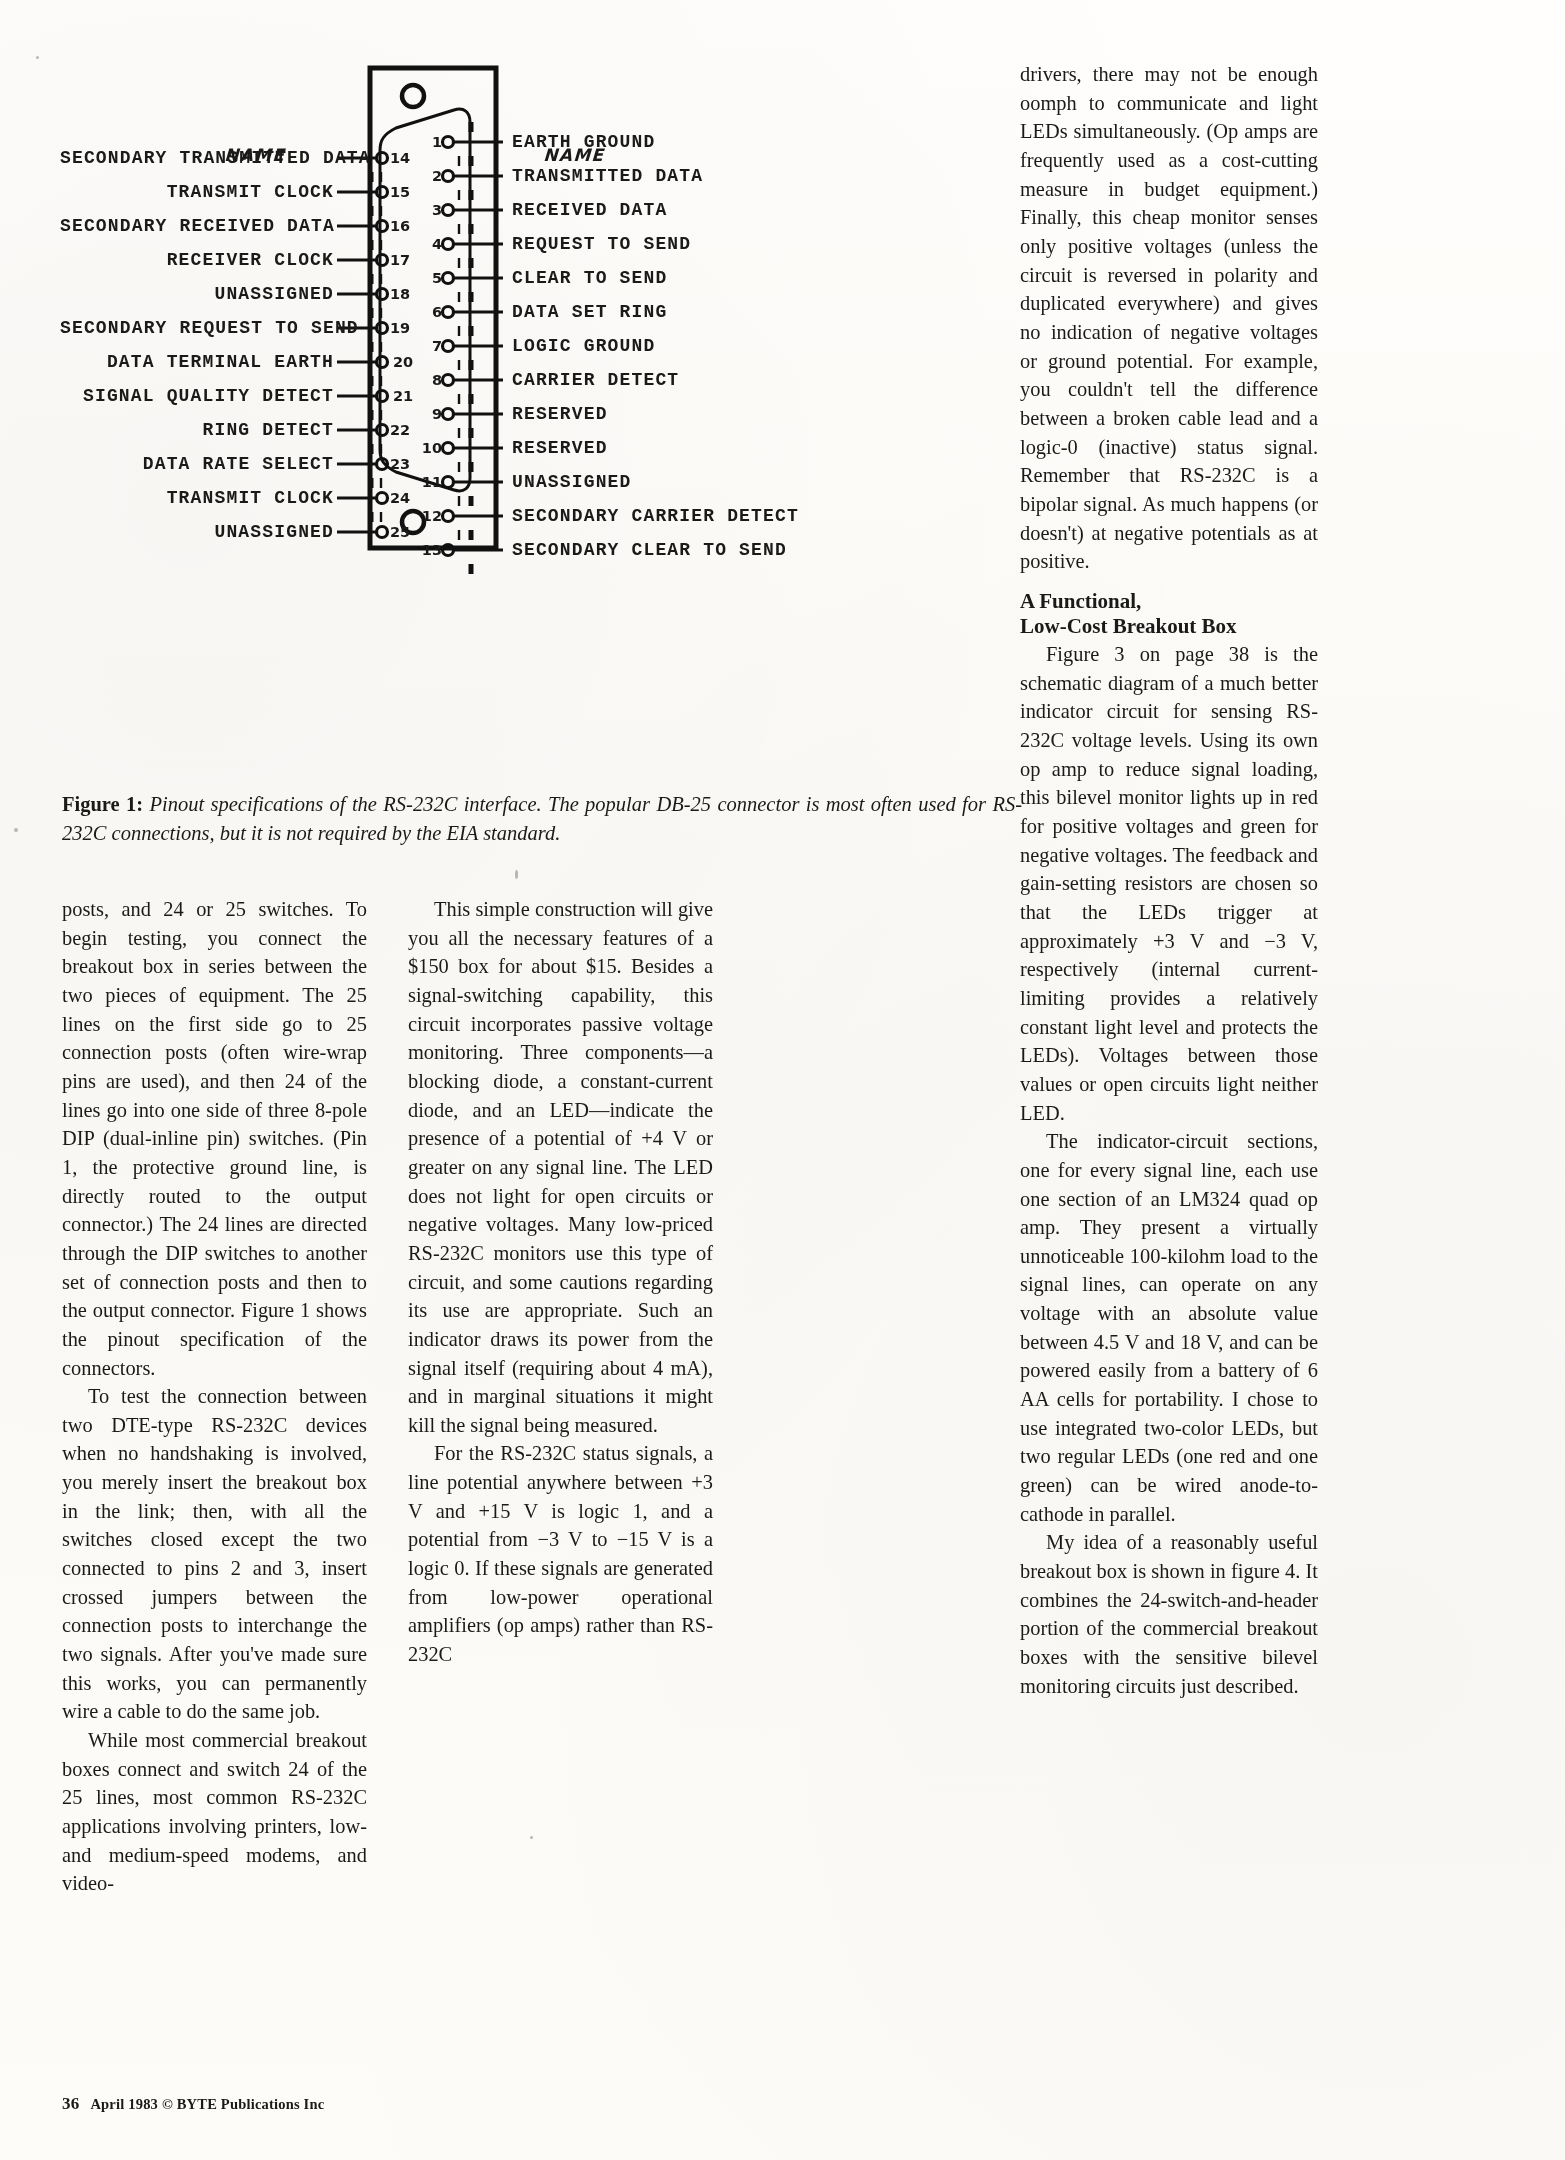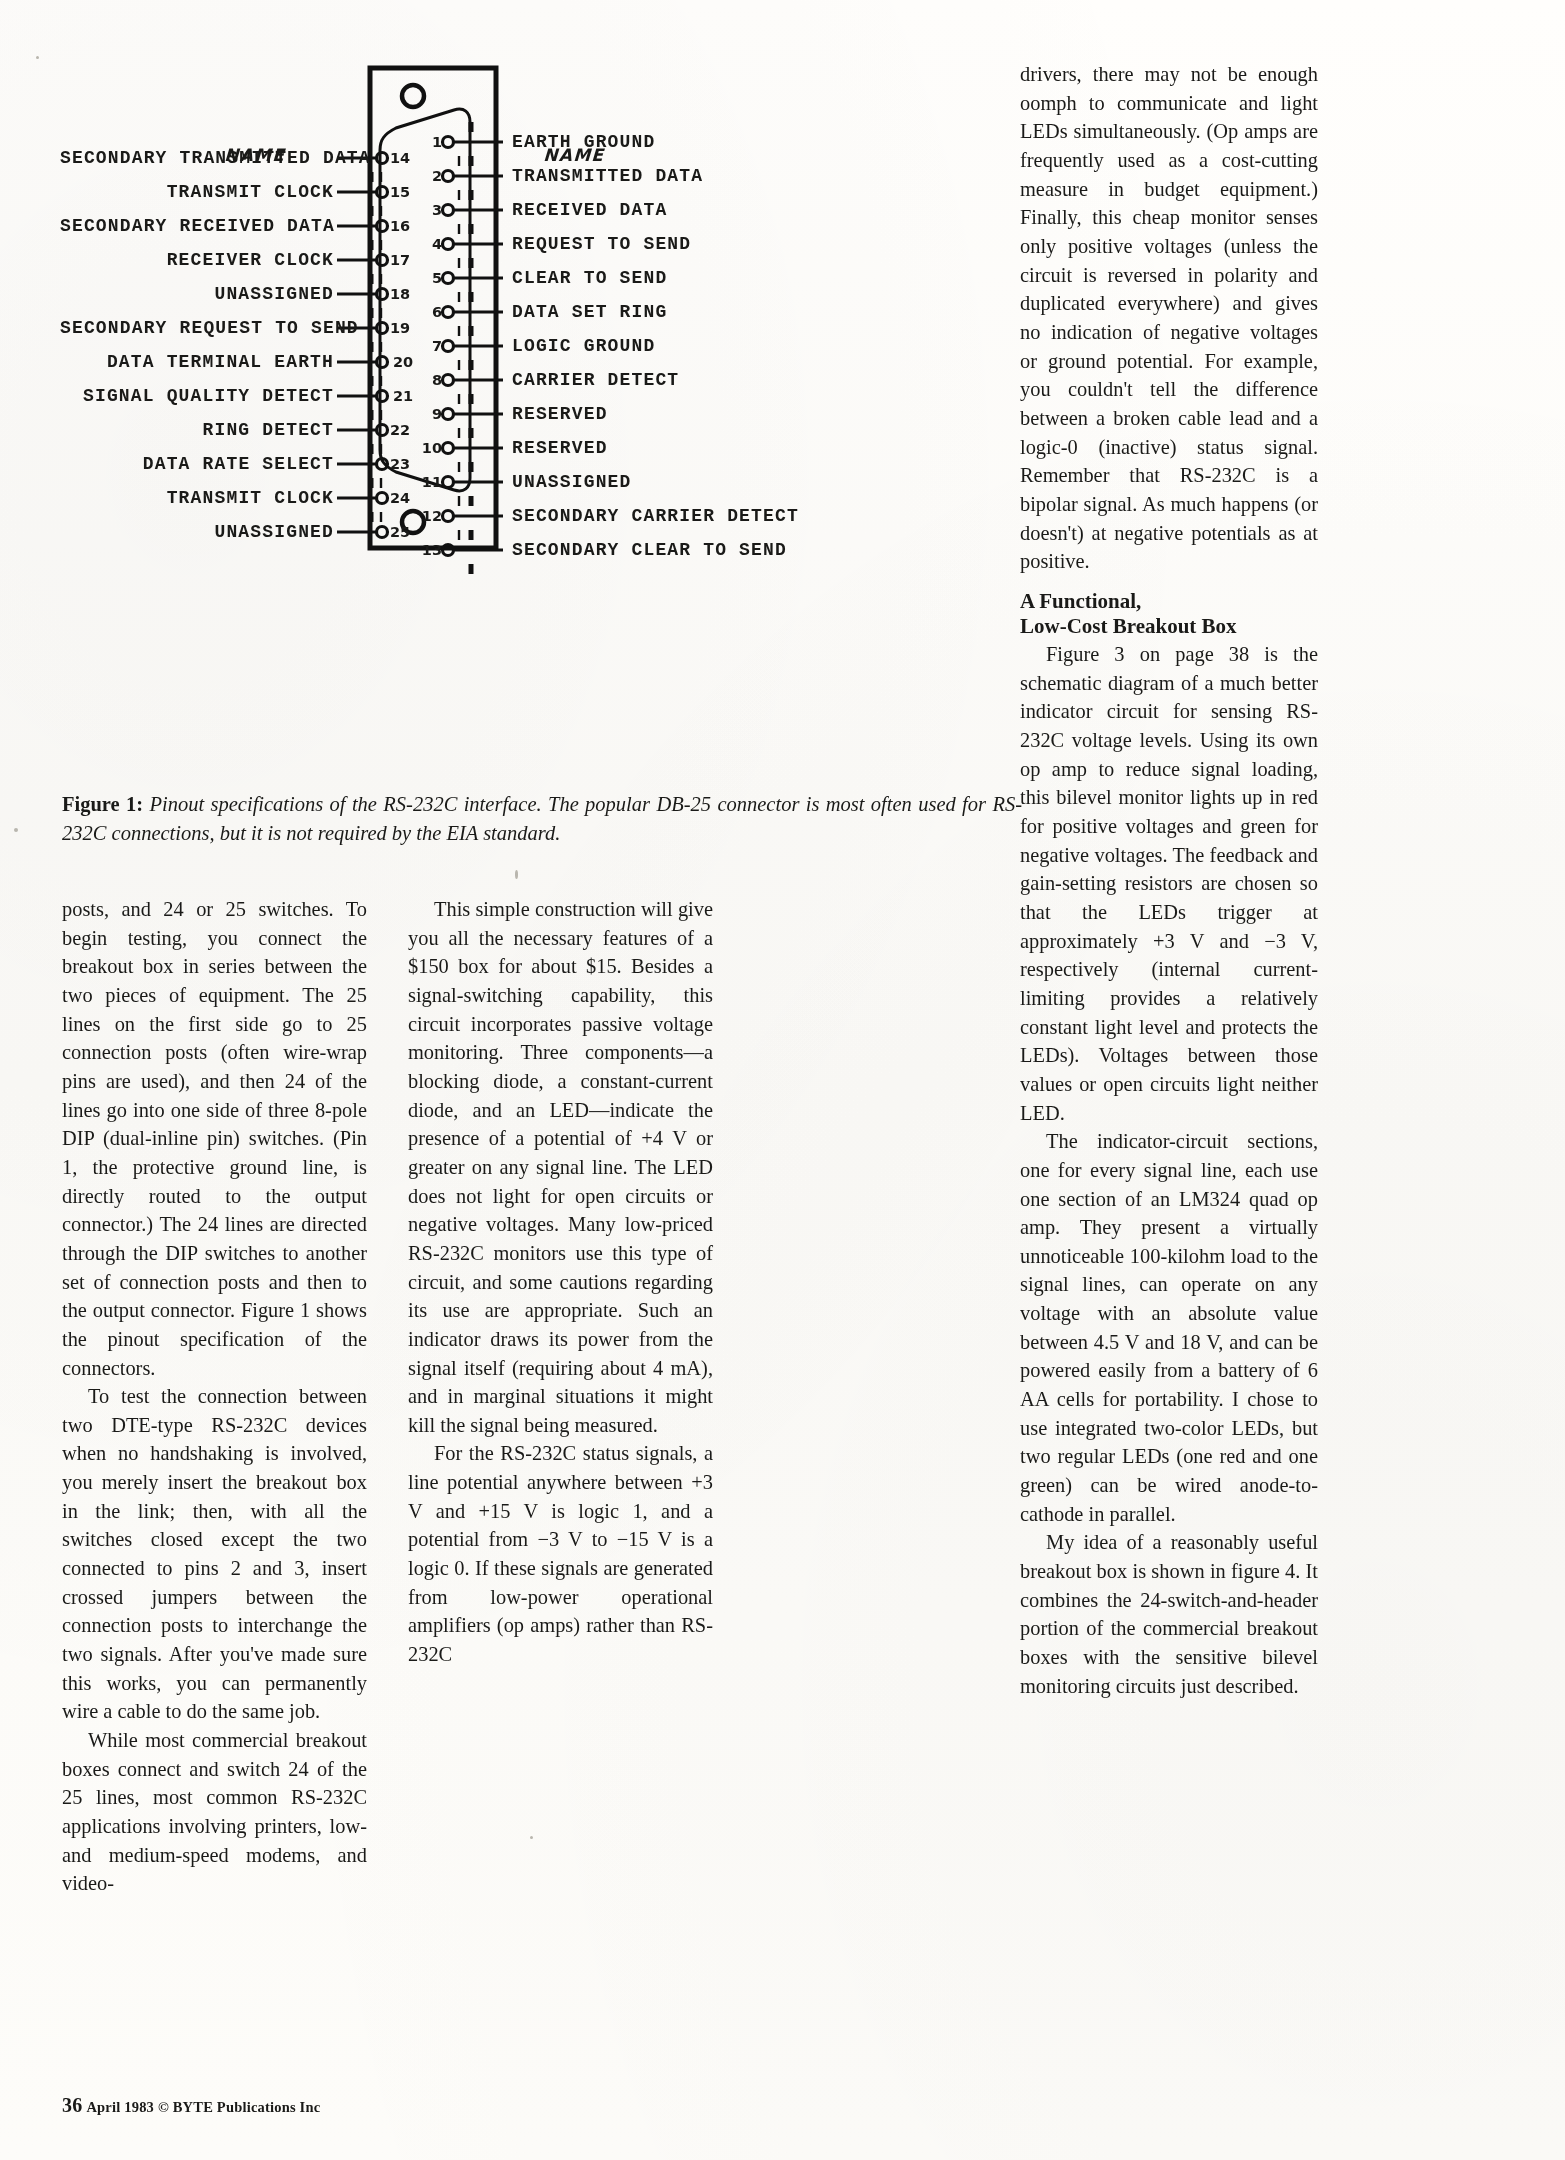--- a/index.html
+++ b/index.html
@@ -89,21 +89,21 @@
     font-family:"Liberation Serif", serif;
   }
 
   
   #footer{
     position:absolute; left:62px; top:2094px;
     font-family:"Liberation Serif", serif;
     font-size:14.5px; font-weight:700;
     letter-spacing:0.2px;
   }
-  #footer .pg{ font-size:20px; margin-right:4px; }
+  #footer .pg{ font-size:17px; margin-right:11px; }
 
   .speck{ position:absolute; background:#b9b6ae; border-radius:50%; }
 </style>
 </head>
 <body>
 
 <div class="paper-grain"></div>
 
 <div id="figure-block">
 

